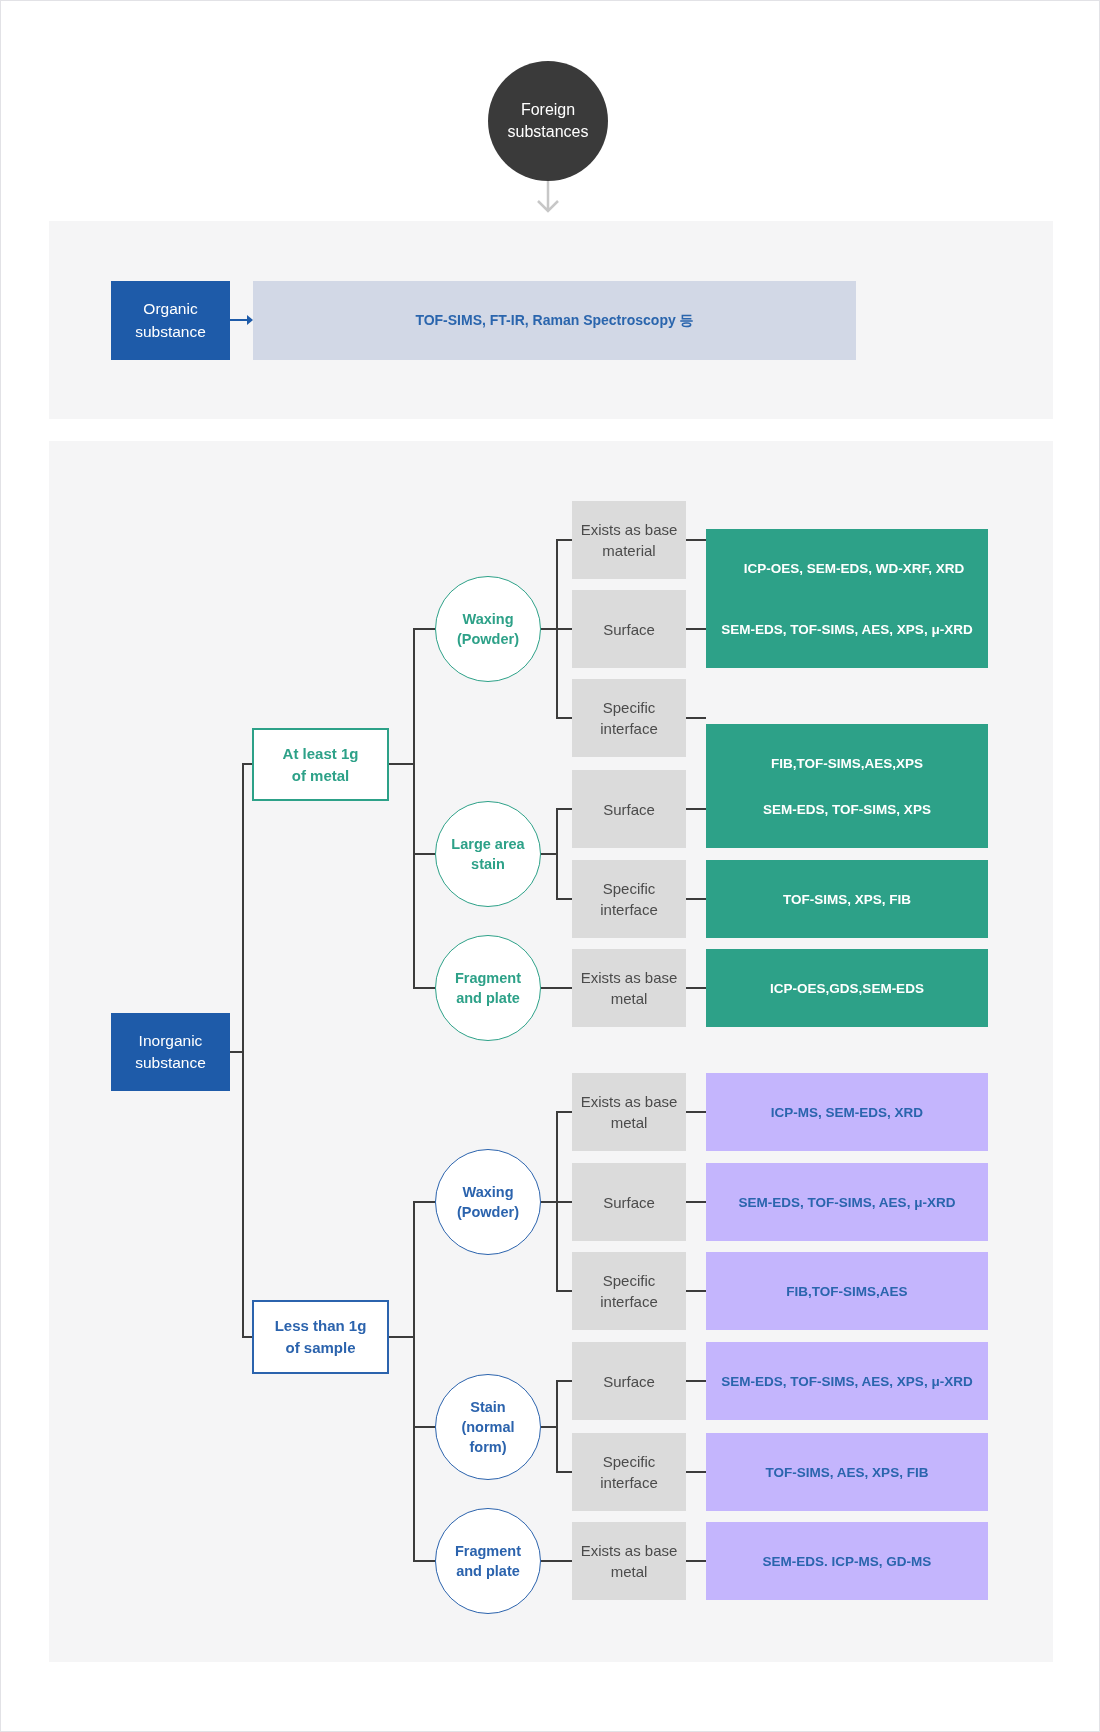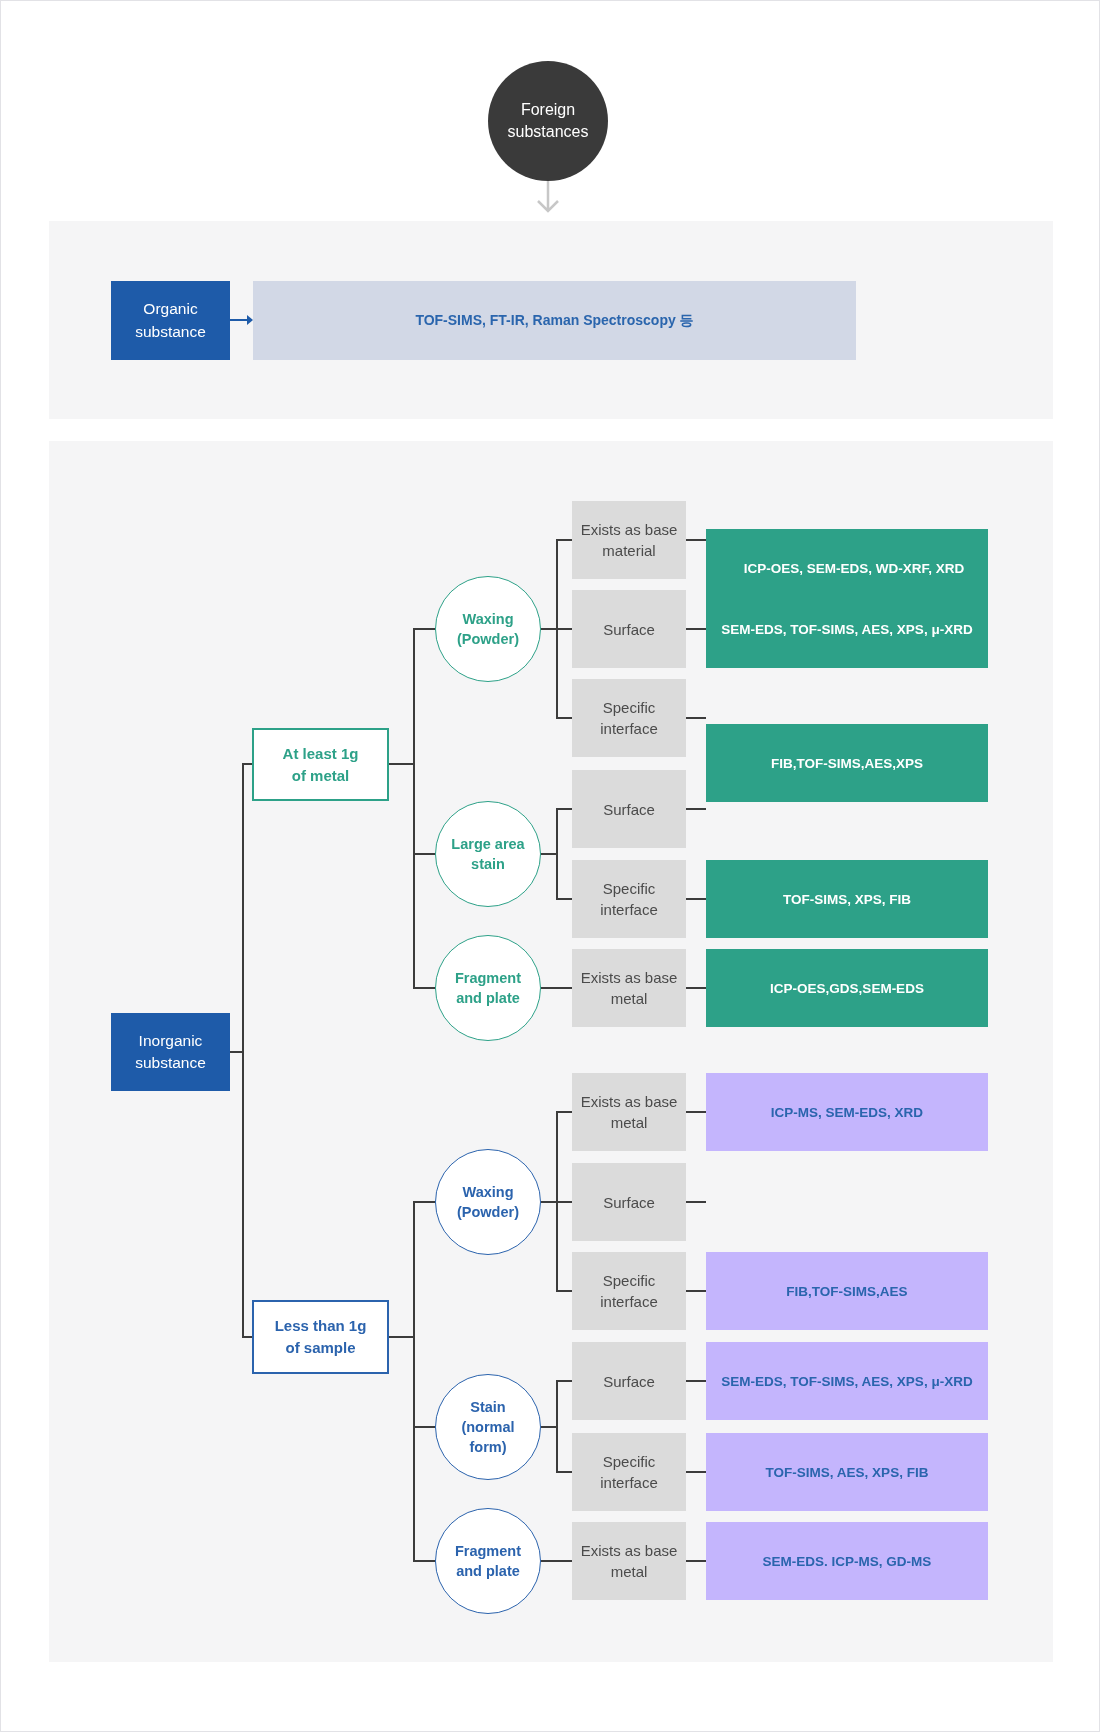--- a/index.html
+++ b/index.html
@@ -130,20 +130,23 @@
   <div class="gray-box" style="top:678px;">
     <span>Specific interface</span>
   </div>
   <div class="result teal" style="top:678px;margin-top:45px;">
     <span>FIB,TOF-SIMS,AES,XPS</span>
   </div>
 
   <div class="gray-box" style="top:769px;">
     <span>Surface</span>
   </div>
+  <div class="result teal" style="top:769px;">
+    <span>SEM-EDS, TOF-SIMS, XPS</span>
+  </div>
 
   <div class="gray-box" style="top:859px;">
     <span>Specific interface</span>
   </div>
   <div class="result teal" style="top:859px;">
     <span>TOF-SIMS, XPS, FIB</span>
   </div>
 
   <div class="gray-box" style="top:948px;">
     <span>Exists as base metal</span>
@@ -154,20 +157,23 @@
 
   <div class="gray-box" style="top:1072px;">
     <span>Exists as base metal</span>
   </div>
   <div class="result lav" style="top:1072px;">
     <span>ICP-MS, SEM-EDS, XRD</span>
   </div>
 
   <div class="gray-box" style="top:1162px;">
     <span>Surface</span>
+  </div>
+  <div class="result lav" style="top:1162px;">
+    <span>SEM-EDS, TOF-SIMS, AES, μ-XRD</span>
   </div>
 
   <div class="gray-box" style="top:1251px;">
     <span>Specific interface</span>
   </div>
   <div class="result lav" style="top:1251px;">
     <span>FIB,TOF-SIMS,AES</span>
   </div>
 
   <div class="gray-box" style="top:1341px;">

